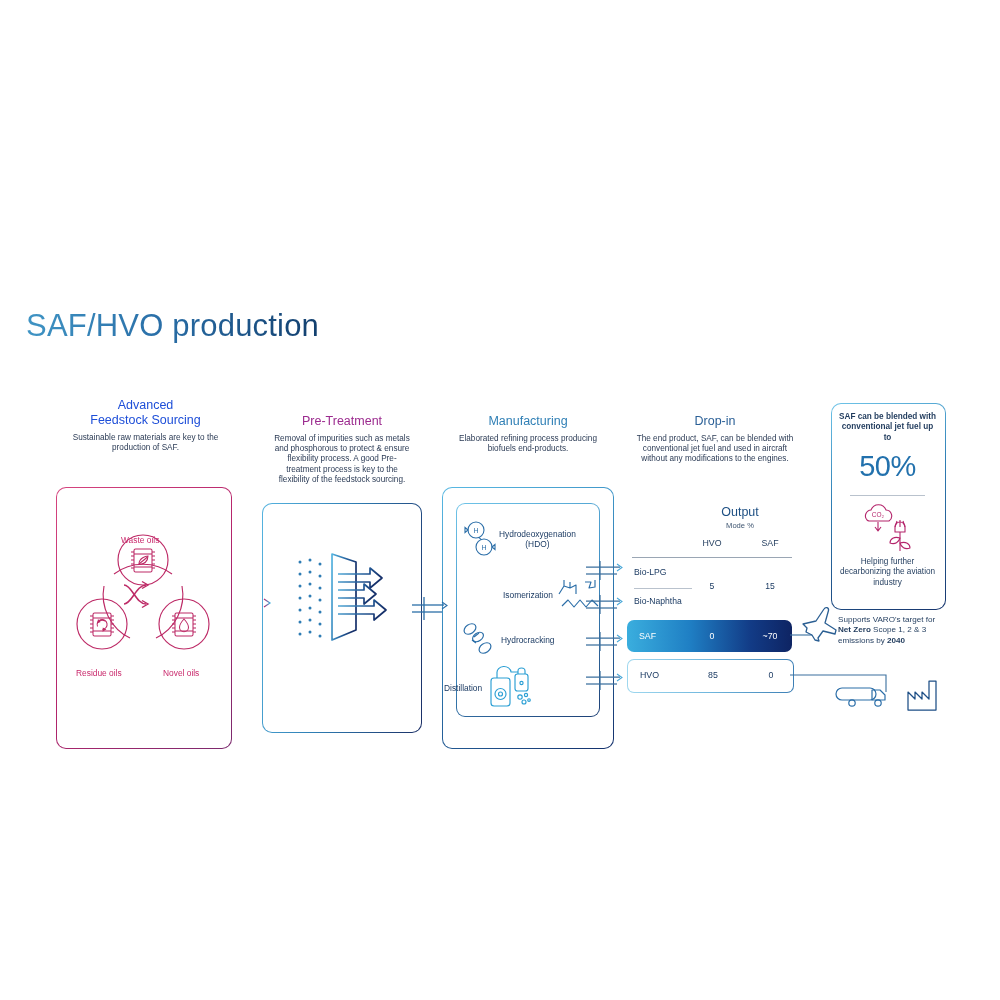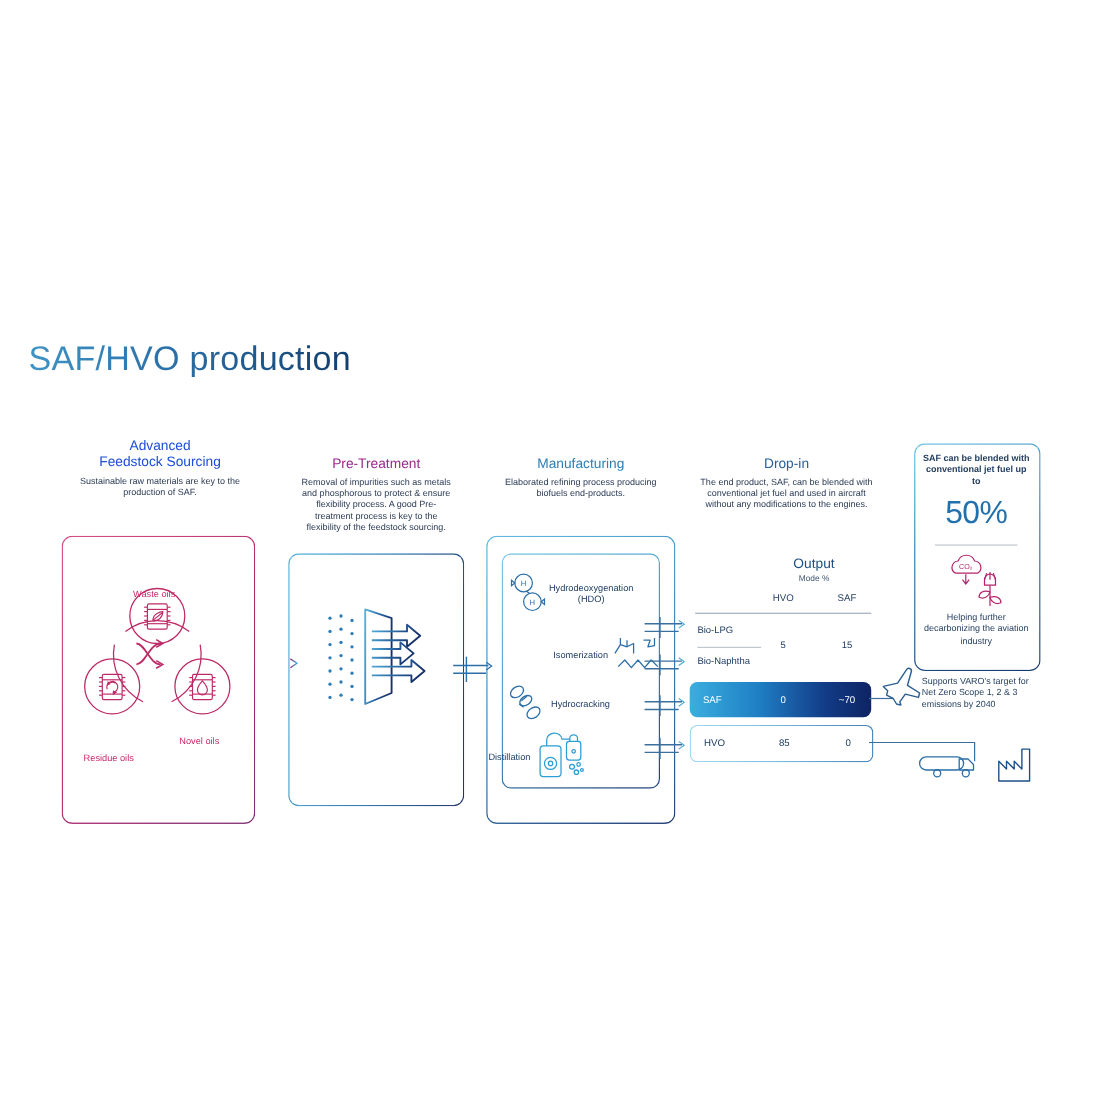--- a/index.html
+++ b/index.html
@@ -99,21 +99,21 @@
   .panel-t{position:absolute;left:838px;top:412px;width:99px;text-align:center;
            font-size:8.2px;line-height:10.4px;color:#1f3a5c;font-weight:bold;}
   .panel-50{position:absolute;left:838px;top:450px;width:99px;text-align:center;
             font-size:29px;color:#2271ad;font-weight:400;letter-spacing:-0.5px;}
   .panel-div{position:absolute;left:850px;top:495px;width:75px;height:1px;background:#b9c2cd;}
   .panel-b{position:absolute;left:836px;top:557px;width:103px;text-align:center;
            font-size:8.2px;line-height:10.4px;color:#1f3a5c;}
 
   .varo{position:absolute;left:838px;top:615px;width:100px;
         font-size:8.1px;line-height:10.4px;color:#1f3a5c;}
-  .varo b{font-weight:400;margin-top:13px;}
+  .varo b{font-weight:700;margin-top:13px;}
 
   svg{display:block;overflow:visible;}
 </style>
 </head>
 <body>
 
 <div id="root">
 
   <div class="title">SAF/HVO production</div>
 
@@ -213,21 +213,21 @@
 
       <g fill="none" stroke="#bd2a66" stroke-width="1.6">
         <path d="M52,55 C60,55 64,74 74,74"></path>
         <path d="M52,74 C60,74 64,55 74,55"></path>
         <path d="M70,51.5 L76,55 L70,58.5" stroke-width="1.4"></path>
         <path d="M70,70.5 L76,74 L70,77.5" stroke-width="1.4"></path>
       </g>
     </svg>
   </div>
   <div class="feed-lbl" style="left:121px;top:535px;">Waste oils</div>
-  <div class="feed-lbl" style="left:76px;top:668px;margin-top:16px;">Residue oils</div>
+  <div class="feed-lbl" style="left:76px;top:668px;">Residue oils</div>
   <div class="feed-lbl" style="left:163px;top:668px;">Novel oils</div>
 
   <div style="position:absolute;left:206px;top:592px;">
     <svg width="70" height="34" viewBox="0 0 70 34">
       <defs>
         <linearGradient id="cg1" x1="0" y1="0" x2="1" y2="0">
           <stop offset="0%" stop-color="#b4246b"></stop>
             <stop offset="100%" stop-color="#3aaede"></stop>
         </linearGradient>
       </defs>

